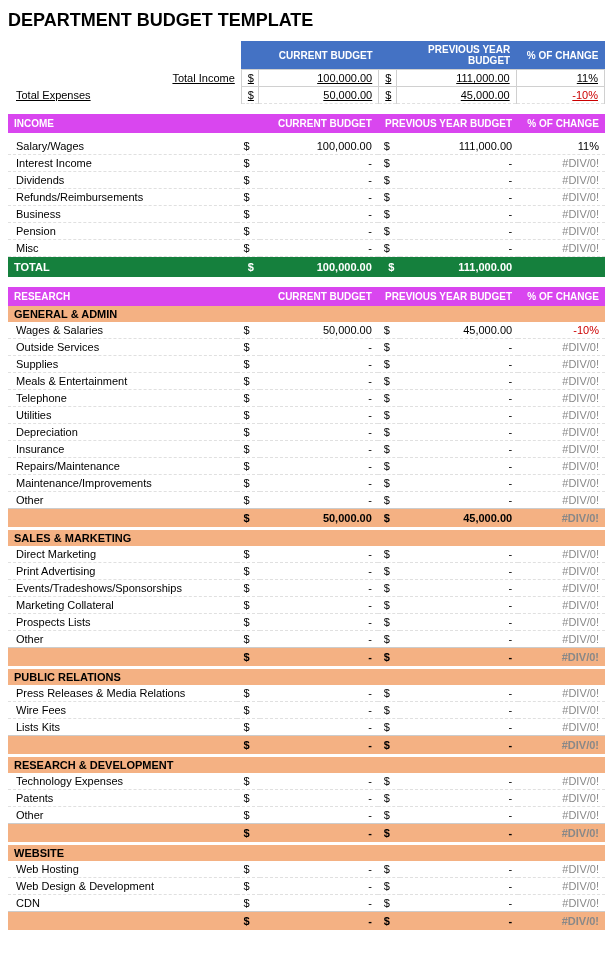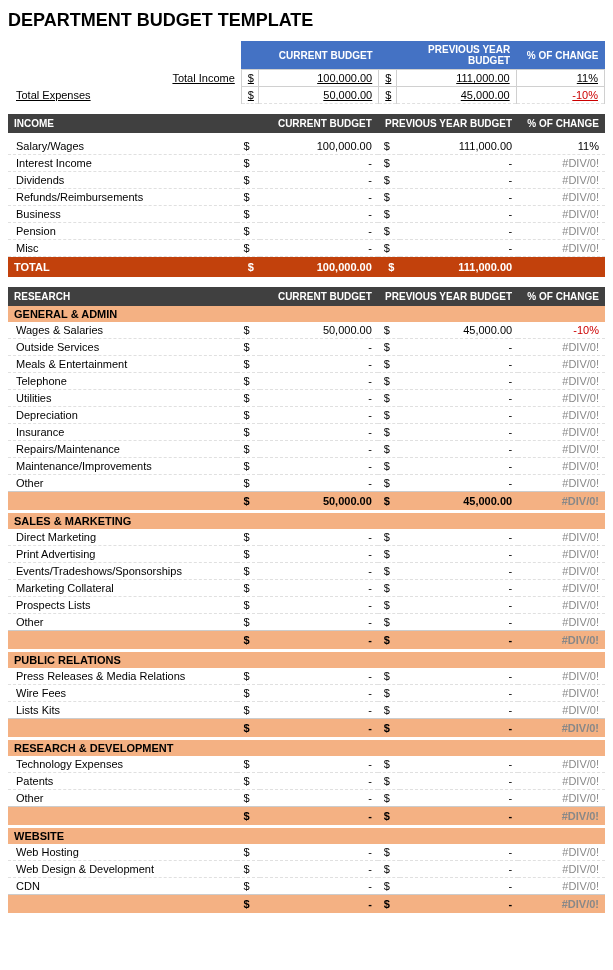--- a/index.html
+++ b/index.html
@@ -49,21 +49,21 @@
     }
     .summary-table .dollar { text-align: left; width: 12px; padding-right: 0; }
 
     
     .section-table {
       width: 100%;
       border-collapse: collapse;
       margin-bottom: 10px;
     }
     .section-header th {
-      background: #404040;
+      background: #d946ef;
       color: #fff;
       padding: 4px 6px;
       font-size: 10px;
       font-weight: bold;
       text-align: right;
     }
     .section-header th.left { text-align: left; }
     .subcat-header td {
       background: #f4b183;
       font-weight: bold;
@@ -88,21 +88,21 @@
       font-weight: bold;
       padding: 3px 6px;
       text-align: right;
       font-size: 11px;
       border-top: 1px solid #ccc;
     }
     .total-row td.label-col { text-align: left; }
     .total-row .dollar { text-align: left; }
 
     .income-total td {
-      background: #c2410c;
+      background: #15803d;
       color: #fff;
       font-weight: bold;
       padding: 4px 6px;
       text-align: right;
       font-size: 11px;
     }
     .income-total td.label-col { text-align: left; }
 
     .col-label { width: 185px; }
     .col-dollar { width: 14px; }
@@ -271,20 +271,28 @@
     </tr>
         <tr class="data-row">
       <td class="label-col">Outside Services</td>
       <td class="dollar">$</td>
       <td>-</td>
       <td class="dollar">$</td>
       <td>-</td>
       <td style="color:#888">#DIV/0!</td>
     </tr>
         <tr class="data-row">
+      <td class="label-col">Supplies</td>
+      <td class="dollar">$</td>
+      <td>-</td>
+      <td class="dollar">$</td>
+      <td>-</td>
+      <td style="color:#888">#DIV/0!</td>
+    </tr>
+        <tr class="data-row">
       <td class="label-col">Meals &amp; Entertainment</td>
       <td class="dollar">$</td>
       <td>-</td>
       <td class="dollar">$</td>
       <td>-</td>
       <td style="color:#888">#DIV/0!</td>
     </tr>
         <tr class="data-row">
       <td class="label-col">Telephone</td>
       <td class="dollar">$</td>

